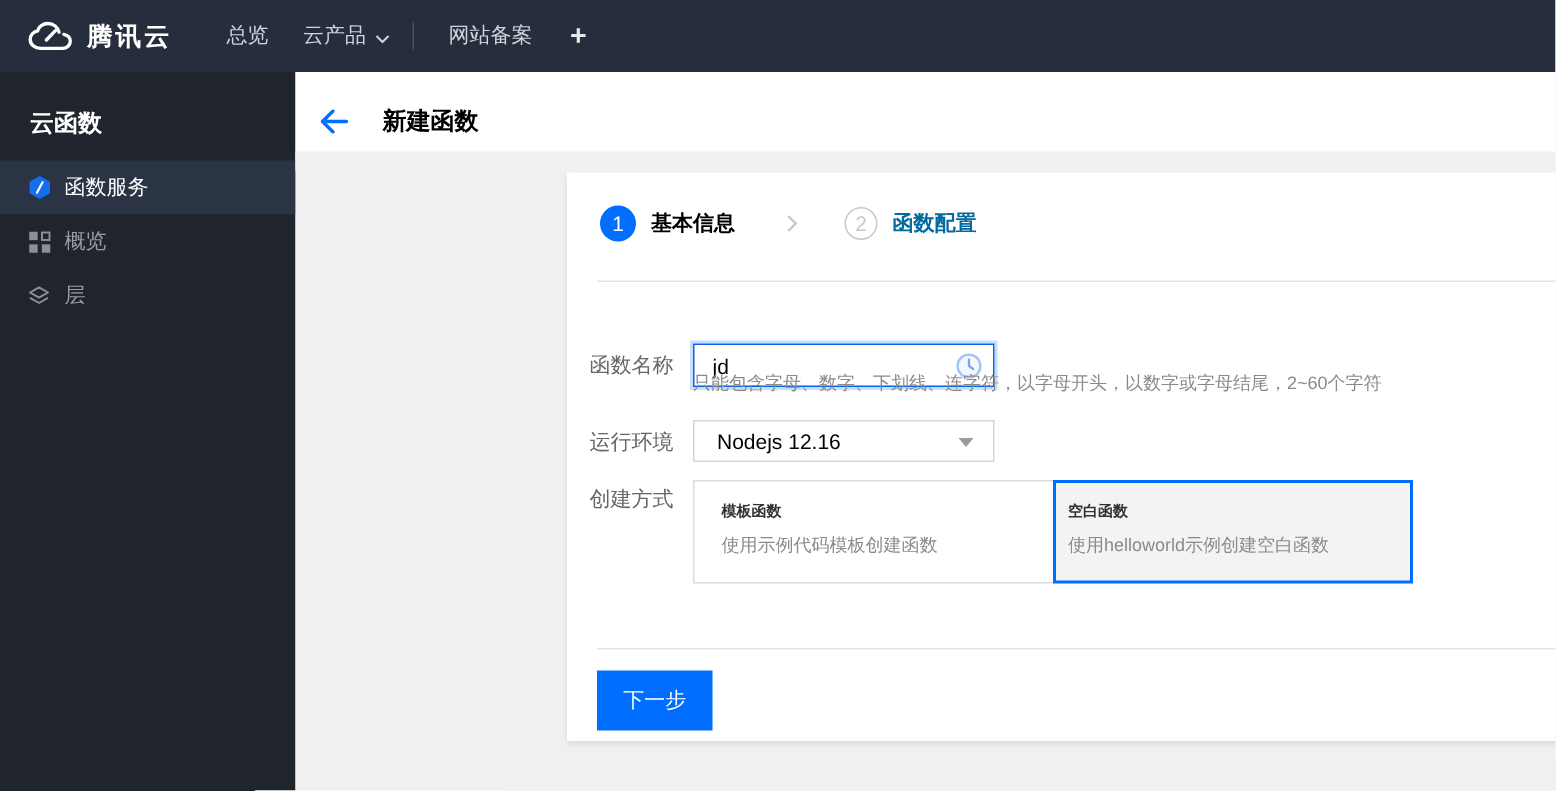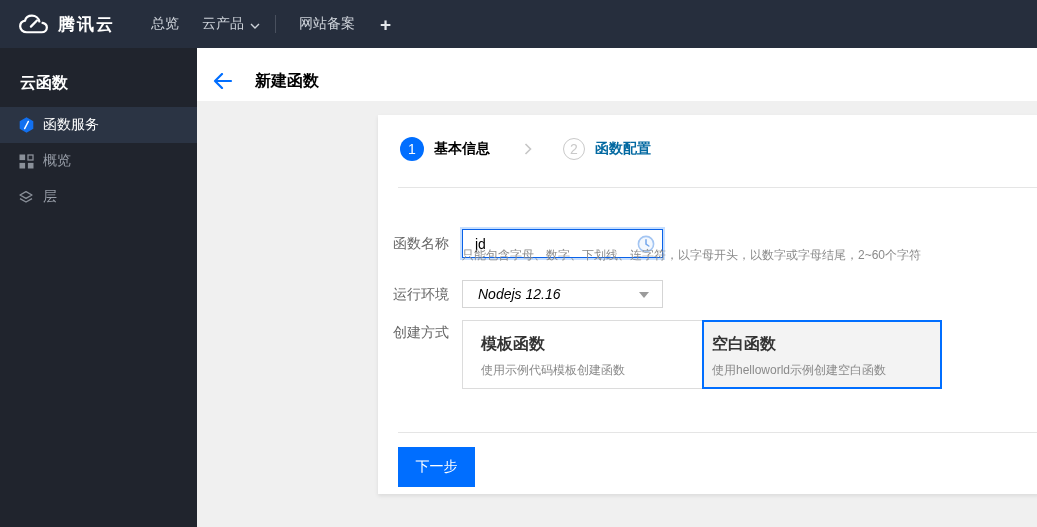--- a/index.html
+++ b/index.html
@@ -58,32 +58,32 @@
   .row-name { top:94px;margin-top:20px; } .row-name .form-label { line-height:29px; }
   .name-input-wrap { position:relative; width:201px; height:29px;
                      border:1px solid #0a62e8; box-shadow:0 0 0 2px rgba(0,110,255,.22); background:#fff; }
   .name-input { width:100%; height:100%; border:none; outline:none; padding:0 30px 0 12px;
                 font-size:14px; color:#000; font-family:inherit; background:transparent; }
   .pending-icon { position:absolute; right:7px; top:5px; }
   .name-help { position:absolute; left:84px; top:132px; font-size:12px; color:#8a8a8a; }
 
   .row-runtime { top:165px; } .row-runtime .form-label { line-height:28px; }
   .select-box { position:relative; width:201px; height:28px; border:1px solid #d5d5d5; background:#fff;
-                line-height:26px; padding-left:15px; font-size:14px; color:#000; cursor:pointer;font-style:italic; }
+                line-height:26px; padding-left:15px; font-size:14px; color:#000; cursor:pointer; }
   .select-caret { position:absolute; right:13px; top:11px; width:0; height:0;
                   border-left:5px solid transparent; border-right:5px solid transparent;
                   border-top:6px solid #9b9b9b; }
 
   .row-method { top:205px;justify-content:flex-end; } .row-method .form-label { line-height:20px; padding-top:2px; }
   .method-cards { display:flex; }
   .method-card { width:241px; height:69px; border:1px solid #dcdcdc; background:#fff;
                  padding:13px 0 0 18px; cursor:pointer; }
   .method-card.selected { width:240px; height:69px; border:2px solid #006eff; background:#f3f3f3;
                           margin-left:-1px; padding:12px 0 0 8px; }
-  .method-title { font-size:16px; font-weight:bold; color:#333; }
+  .method-title { font-size:10px; font-weight:bold; color:#333; }
   .method-desc { margin-top:7px; font-size:12px; color:#8a8a8a; }
 
   .next-btn { position:absolute; left:20px; top:332px; width:77px; height:40px; background:#006eff;
               color:#fff; border:none; font-size:14px; cursor:pointer; font-family:Liberation Serif, serif; }
 </style>
 </head>
 <body>
 
 <div class="topbar">
   <div class="logo">

